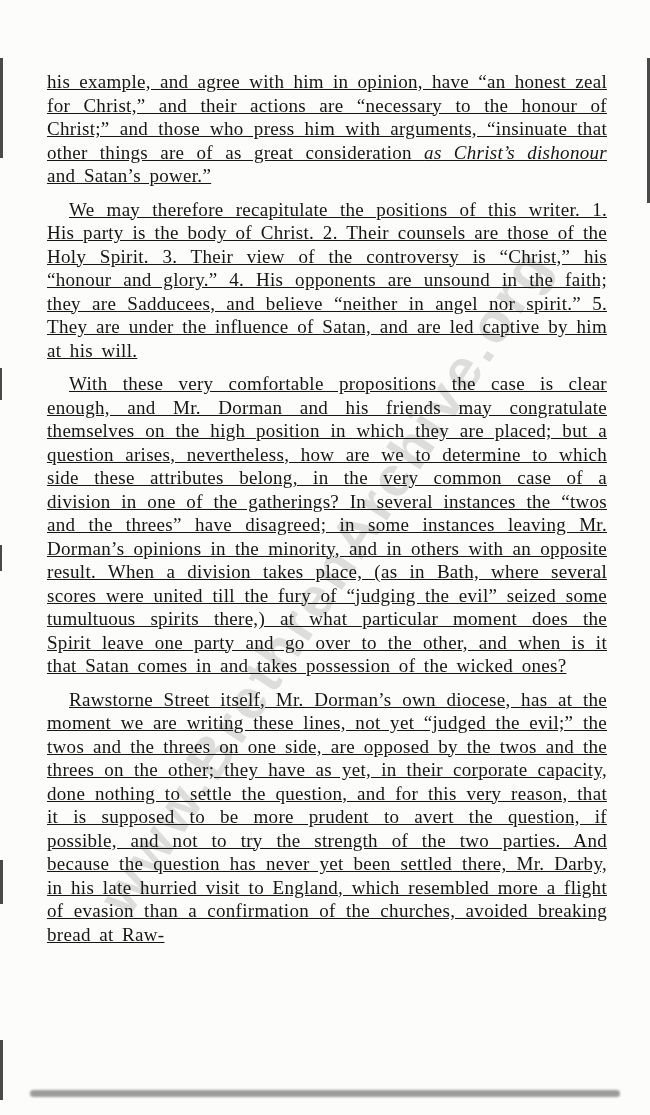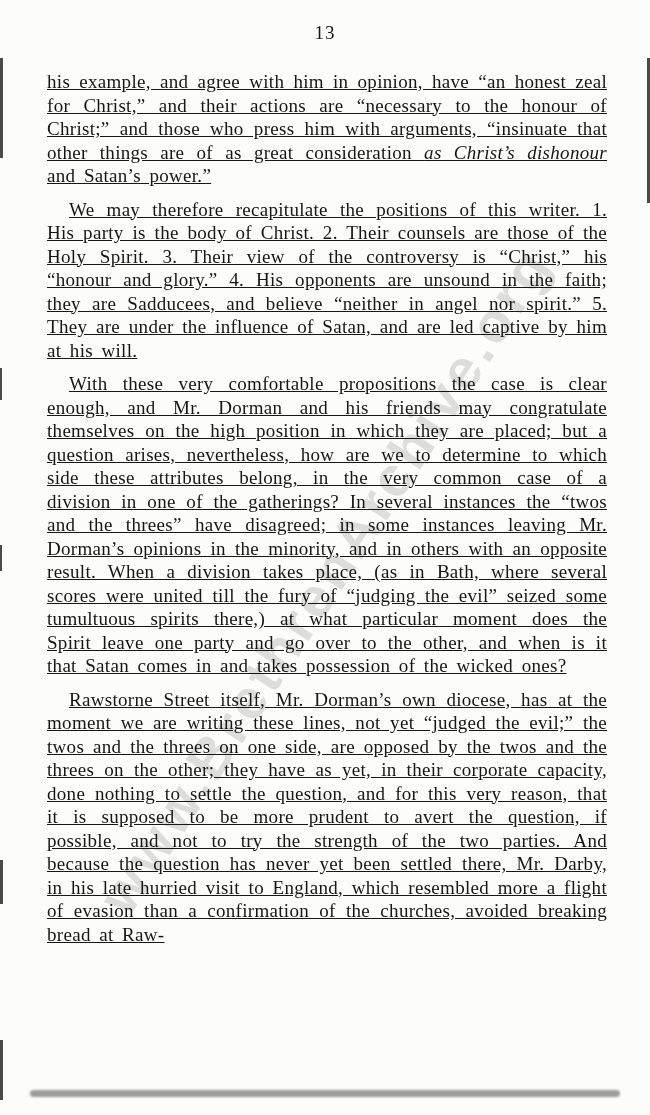--- a/index.html
+++ b/index.html
@@ -73,21 +73,20 @@
     filter: blur(1px);
   }
 </style>
 </head>
 <body>
 
 <div class="page">
 
   <div class="watermark">www.BrethrenArchive.org</div>
 
-  <div class="page-number">13</div>
 
   <main class="page-body">
       <p class="para"><span>his example, and agree with him in opinion, have “an honest zeal for Christ,” and their actions are “necessary to the honour of Christ;” and those who press him with arguments, “insinuate that other things are of as great consideration </span><span class="italic">as Christ’s dishonour</span><span> and Satan’s power.”</span></p>
       <p class="para indent"><span>We may therefore recapitulate the positions of this writer.  1. His party is the body of Christ.  2. Their counsels are those of the Holy Spirit.  3. Their view of the controversy is “Christ,” his “honour and glory.” 4. His opponents are unsound in the faith; they are Sadducees, and believe “neither in angel nor spirit.” 5. They are under the influence of Satan, and are led captive by him at his will.</span></p>
       <p class="para indent"><span>With these very comfortable propositions the case is clear enough, and Mr. Dorman and his friends may congratulate themselves on the high position in which they are placed; but a question arises, nevertheless, how are we to determine to which side these attributes belong, in the very common case of a division in one of the gatherings?  In several instances the “twos and the threes” have disagreed; in some instances leaving Mr. Dorman’s opinions in the minority, and in others with an opposite result.  When a division takes place, (as in Bath, where several scores were united till the fury of “judging the evil” seized some tumultuous spirits there,) at what particular moment does the Spirit leave one party and go over to the other, and when is it that Satan comes in and takes possession of the wicked ones?</span></p>
       <p class="para indent"><span>Rawstorne Street itself, Mr. Dorman’s own diocese, has at the moment we are writing these lines, not yet “judged the evil;” the twos and the threes on one side, are opposed by the twos and the threes on the other; they have as yet, in their corporate capacity, done nothing to settle the question, and for this very reason, that it is supposed to be more prudent to avert the question, if possible, and not to try the strength of the two parties. And because the question has never yet been settled there, Mr. Darby, in his late hurried visit to England, which resembled more a flight of evasion than a confirmation of the churches, avoided breaking bread at Raw-</span></p>
     </main>
 
   <div class="artifact artifact-left-1"></div>
   <div class="artifact artifact-left-2"></div>

